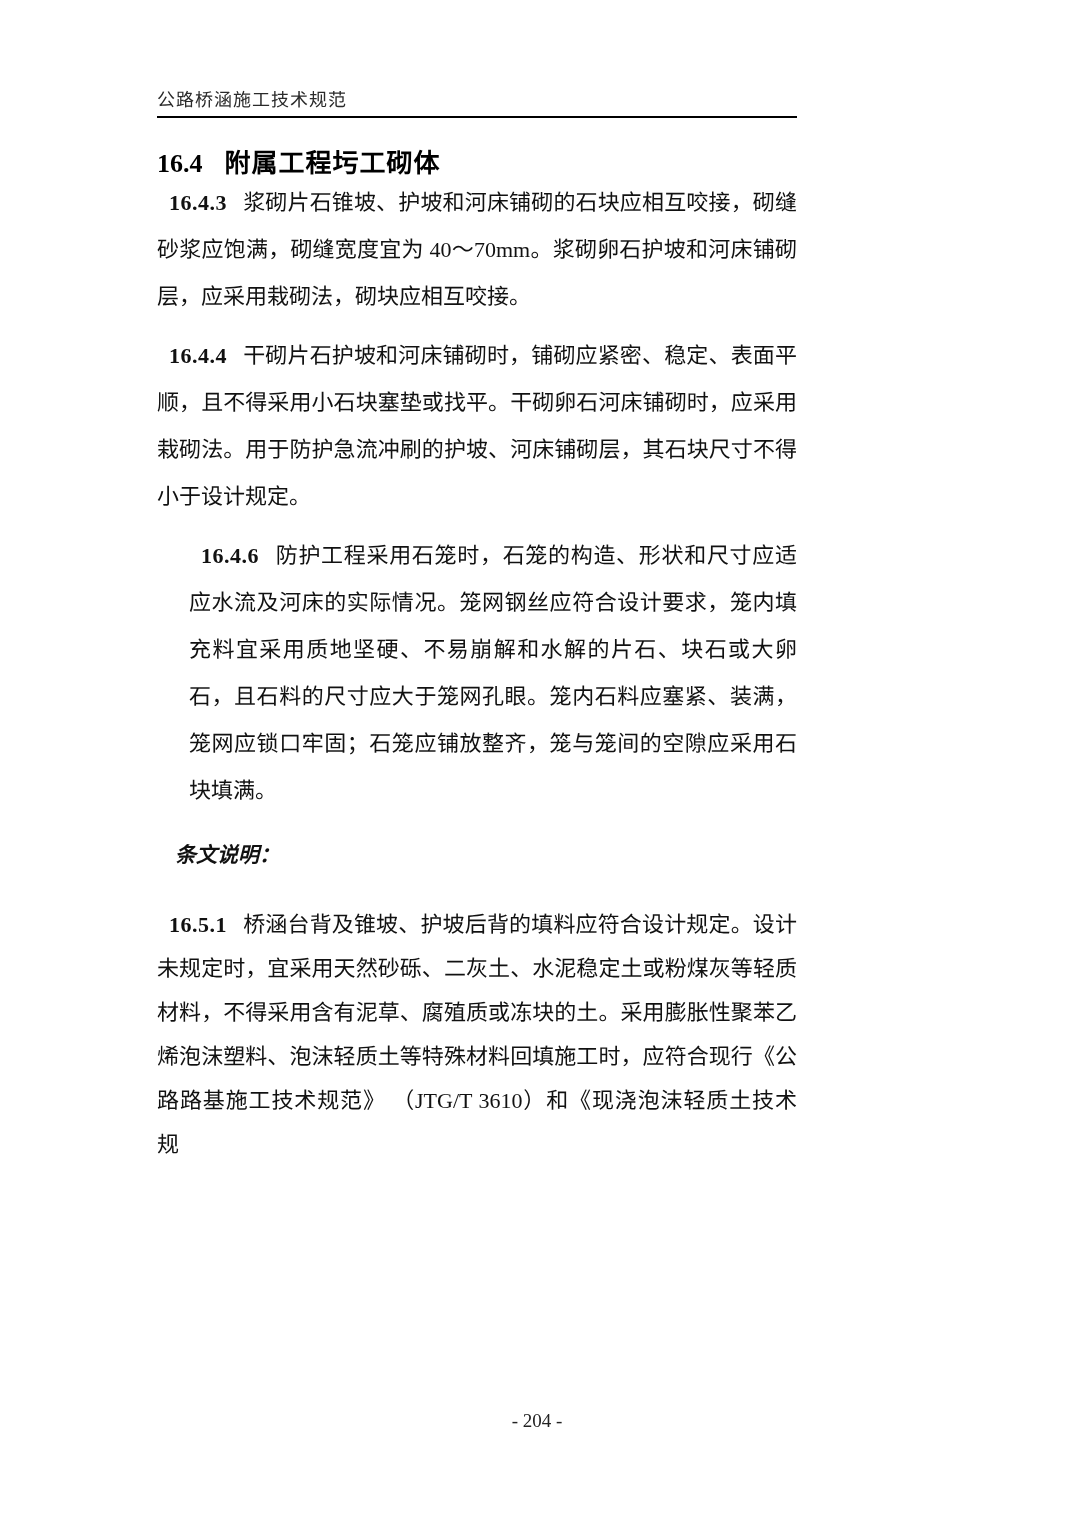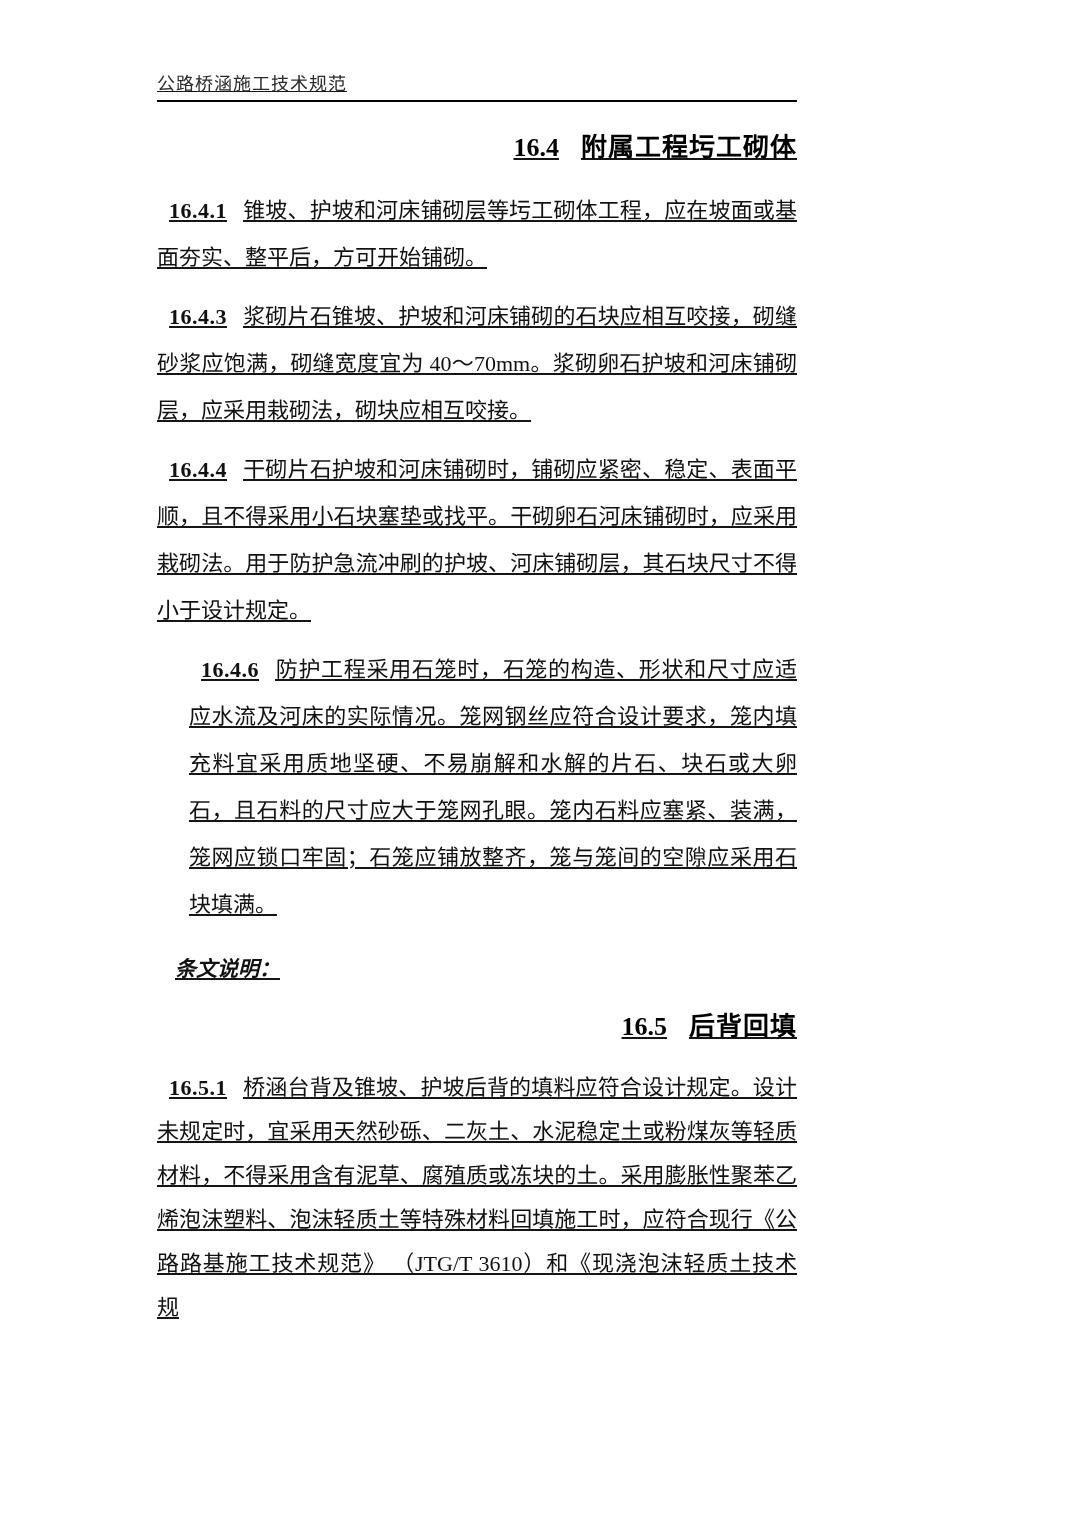--- a/index.html
+++ b/index.html
@@ -13,22 +13,21 @@
     position: relative;
     overflow: hidden;
     color: #151515;
     font-family: "Liberation Serif", "DejaVu Serif", serif;
   }
   .page {
     position: relative;
     width: 954px;
     height: 1520px;
     box-sizing: border-box;
-    padding: 0 157px;
-    text-decoration: underline;
+    padding: 16px 157px;
   }
   
   .running-header {
     padding-top: 74px;
     font-size: 18px;
     line-height: 20px;
     letter-spacing: 1px;
     color: #2a2a2a;
   }
   .header-rule {
@@ -37,21 +36,20 @@
     background: #000000;
     border: none;
   }
   
   .section-heading {
     margin: 30px 0 0 0;
     font-size: 26px;
     line-height: 30px;
     font-weight: bold;
     color: #000;
-    text-align: right;
   }
   .section-heading .sec-num {
     font-family: "Liberation Serif", "DejaVu Serif", serif;
     margin-right: 22px;
   }
   .section-heading .sec-title {
     font-family: "Liberation Sans", "DejaVu Sans", sans-serif;
     letter-spacing: 1px;
   }
   .section-heading.second {
@@ -116,44 +114,41 @@
 
   <div class="running-header">
     <span>公路桥涵施工技术规范</span>
   </div>
   <div class="header-rule"></div>
 
   <h1 class="section-heading">
     <span class="sec-num">16.4</span><span class="sec-title">附属工程圬工砌体</span>
   </h1>
 
-  <p class="clause first">
-    <span class="clause-num">16.4.1</span><span class="clause-text">锥坡、护坡和河床铺砌层等圬工砌体工程，应在坡面或基面夯实、整平后，方可开始铺砌。</span>
-  </p>
 
 
   <p class="clause">
     <span class="clause-num">16.4.3</span><span class="clause-text">浆砌片石锥坡、护坡和河床铺砌的石块应相互咬接，砌缝砂浆应饱满，砌缝宽度宜为 40～70mm。浆砌卵石护坡和河床铺砌层，应采用栽砌法，砌块应相互咬接。</span>
   </p>
 
   <p class="clause">
     <span class="clause-num">16.4.4</span><span class="clause-text">干砌片石护坡和河床铺砌时，铺砌应紧密、稳定、表面平顺，且不得采用小石块塞垫或找平。干砌卵石河床铺砌时，应采用栽砌法。用于防护急流冲刷的护坡、河床铺砌层，其石块尺寸不得小于设计规定。</span>
   </p>
 
 
   <p class="clause last">
     <span class="clause-num">16.4.6</span><span class="clause-text">防护工程采用石笼时，石笼的构造、形状和尺寸应适应水流及河床的实际情况。笼网钢丝应符合设计要求，笼内填充料宜采用质地坚硬、不易崩解和水解的片石、块石或大卵石，且石料的尺寸应大于笼网孔眼。笼内石料应塞紧、装满，笼网应锁口牢固；石笼应铺放整齐，笼与笼间的空隙应采用石块填满。</span>
   </p>
 
   <div class="commentary">
     <span class="commentary-label">条文说明：</span>
   </div>
 
-  <h1 class="section-heading second">
-    <span class="sec-num">16.5</span><span class="sec-title">后背回填</span>
-  </h1>
 
   <p class="clause first tight">
     <span class="clause-num">16.5.1</span><span class="clause-text">桥涵台背及锥坡、护坡后背的填料应符合设计规定。设计未规定时，宜采用天然砂砾、二灰土、水泥稳定土或粉煤灰等轻质材料，不得采用含有泥草、腐殖质或冻块的土。采用膨胀性聚苯乙烯泡沫塑料、泡沫轻质土等特殊材料回填施工时，应符合现行《公路路基施工技术规范》 （JTG/T 3610）和《现浇泡沫轻质土技术规</span>
   </p>
 
+  <div class="page-footer">
+    <span>- 204 -</span>
+  </div>
 
 </div>
 
 </body></html>

